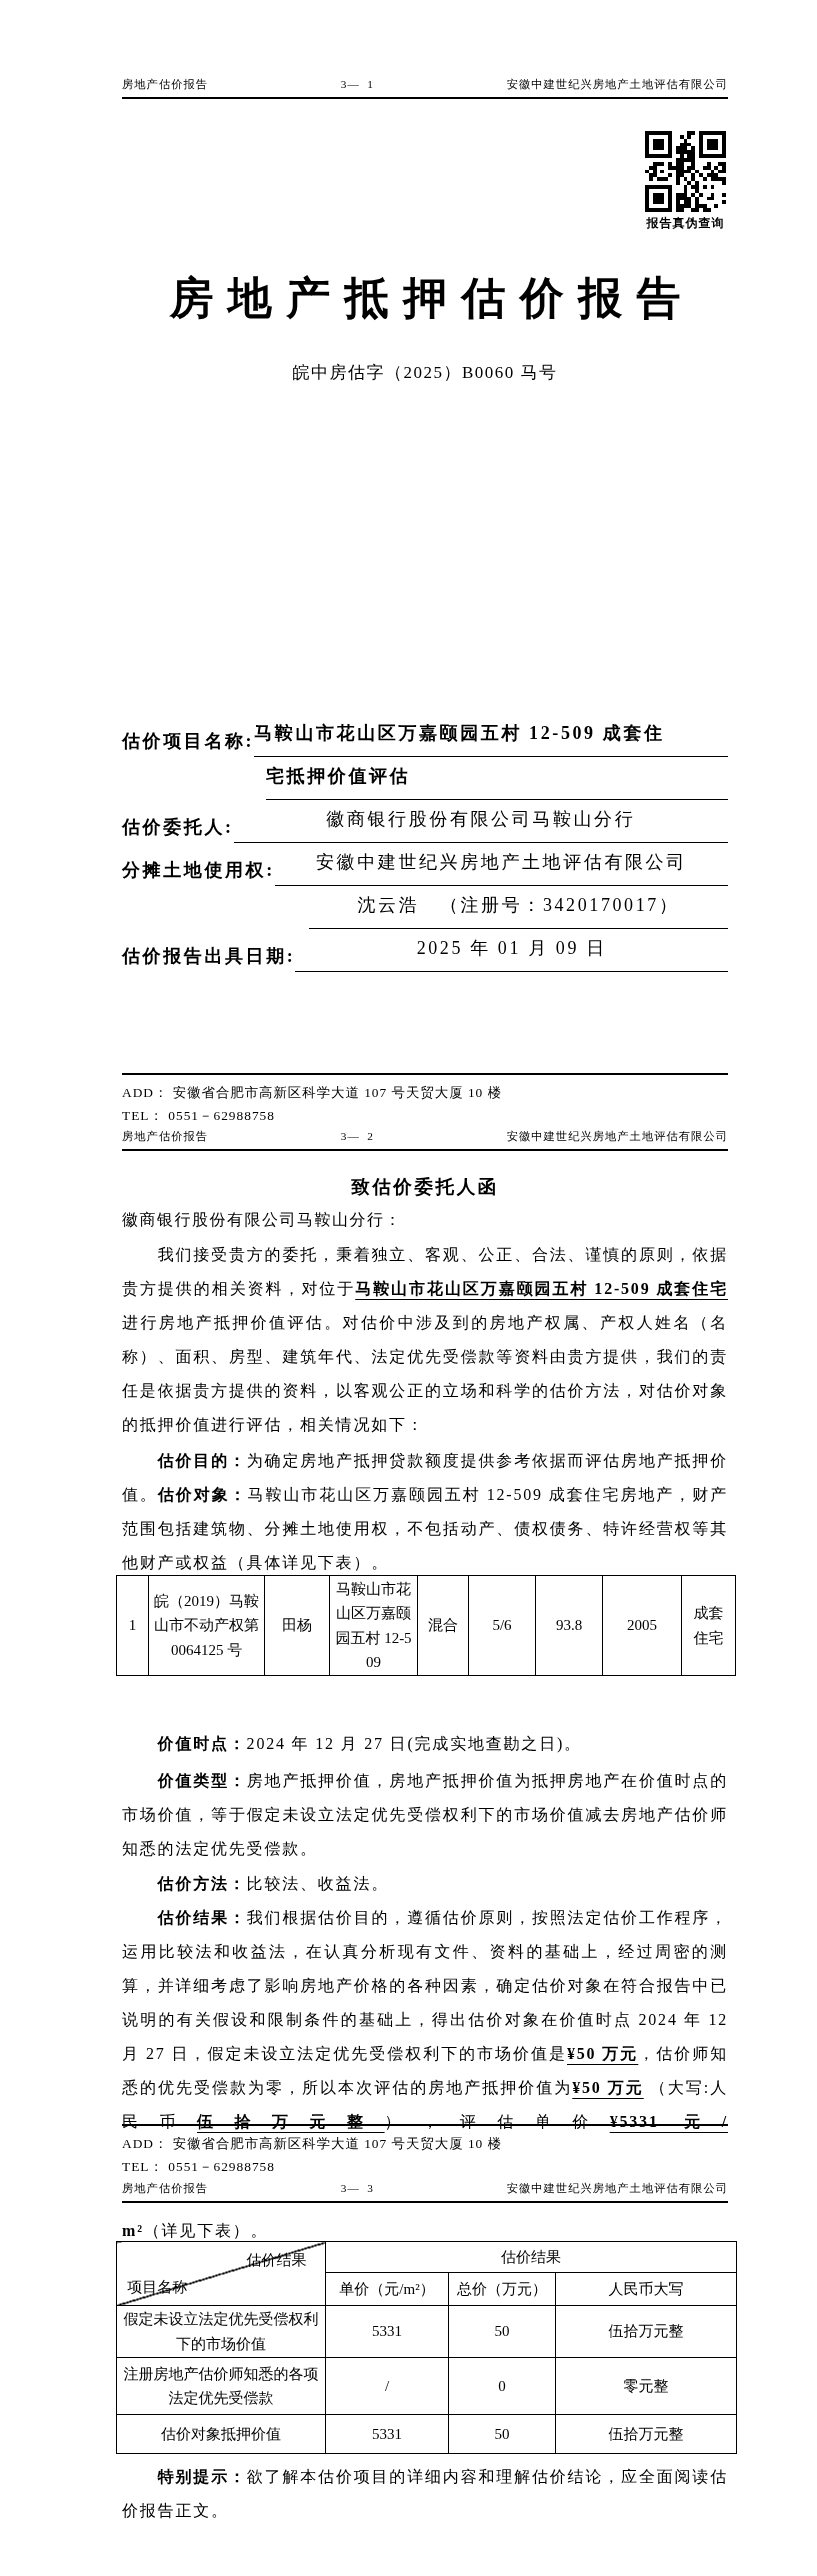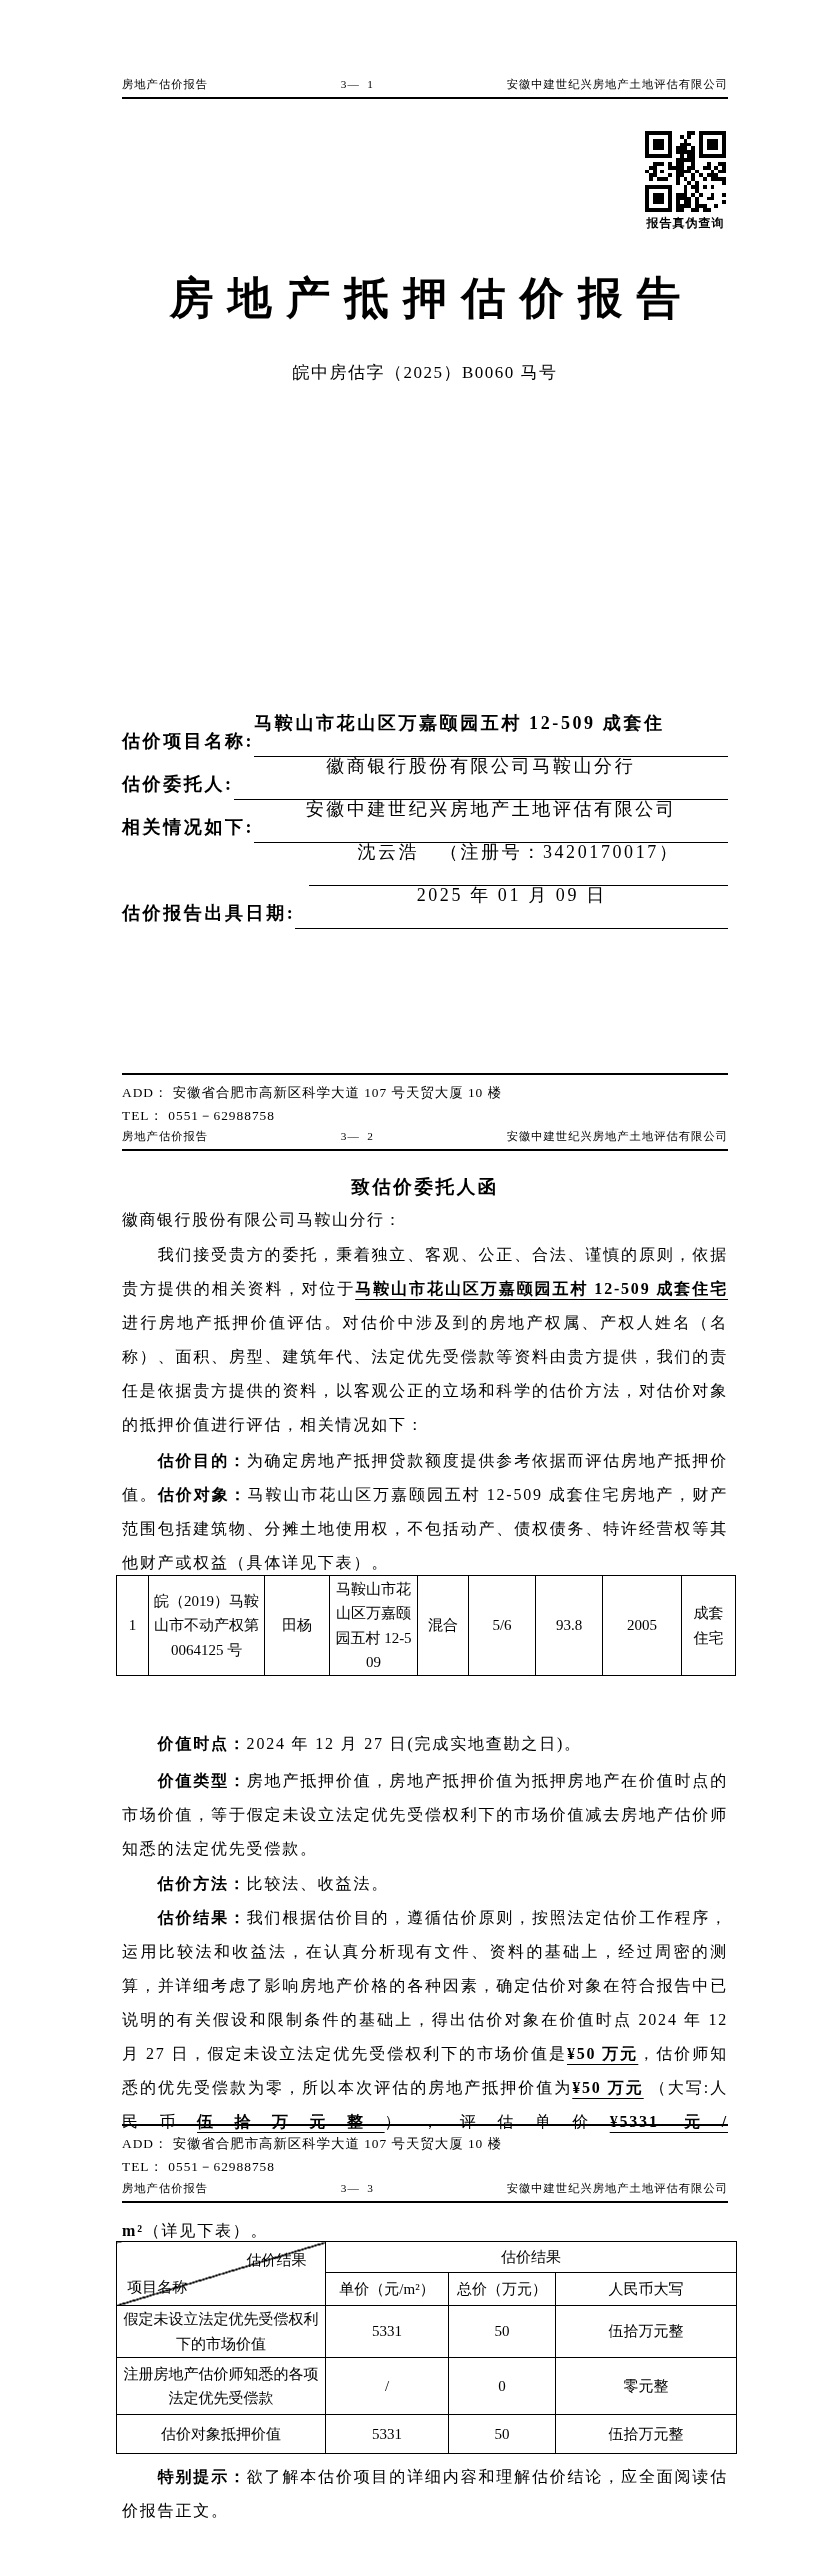--- a/index.html
+++ b/index.html
@@ -19,21 +19,21 @@
   .qr-wrap svg{width:81px;height:81px;display:block;}
   .qr-label{margin-top:2.6px;font-size:12px;font-weight:bold;letter-spacing:1px;white-space:nowrap;}
   .title{left:122px;top:269px;width:606px;text-align:center;font-size:44px;font-weight:bold;
          letter-spacing:14.4px;text-indent:14.4px;white-space:nowrap;}
   .doc-no{left:122px;top:361px;width:606px;text-align:center;font-size:17px;letter-spacing:1.5px;}
 
   .fields{left:122px;top:714px;width:606px;}
   .frow{display:flex;align-items:flex-end;height:43px;font-size:18px;letter-spacing:2.6px;}
   .frow .lab{font-weight:bold;white-space:nowrap;padding-bottom:4.1px;margin-top:36px;}
   .frow .sp{flex:none;}
-  .frow .val{flex:1;border-bottom:1.5px solid #000;padding-bottom:21px;text-align:center;white-space:nowrap;}
+  .frow .val{flex:1;border-bottom:1.5px solid #000;padding-bottom:11px;text-align:center;white-space:nowrap;}
   .frow .val.left{text-align:left;}
   .frow .val.bold{font-weight:bold;}
 
   
   .letter-title{left:122px;top:1174px;width:606px;text-align:center;font-size:18.5px;font-weight:bold;letter-spacing:2.6px;}
   .para{left:122px;width:606px;font-size:16px;line-height:34px;letter-spacing:1.8px;
         text-align:justify;}
   .para.jl{text-align-last:justify;}
   .salutation{left:122px;top:1210px;width:606px;font-size:16px;letter-spacing:1.5px;}
   .sb{font-weight:bold;}
@@ -209,25 +209,29 @@
 
   <div class="abs title">房地产抵押估价报告</div>
   <div class="abs doc-no">皖中房估字（2025）B0060 马号</div>
 
   <div class="abs fields">
     <div class="frow">
       <span class="lab">估价项目名称:</span>
       <span class="val left bold">马鞍山市花山区万嘉颐园五村 12-509 成套住</span>
     </div>
     <div class="frow">
+      <span class="sp" style="width:144px;"></span>
+      <span class="val left bold">宅抵押价值评估</span>
+    </div>
+    <div class="frow">
       <span class="lab">估价委托人:</span>
       <span class="val">徽商银行股份有限公司马鞍山分行</span>
     </div>
     <div class="frow">
-      <span class="lab">相关情况如下:</span>
+      <span class="lab">分摊土地使用权:</span>
       <span class="val">安徽中建世纪兴房地产土地评估有限公司</span>
     </div>
     <div class="frow">
       <span class="sp" style="width:187px;"></span>
       <span class="val">沈云浩　（注册号：3420170017）</span>
     </div>
     <div class="frow">
       <span class="lab">估价报告出具日期:</span>
       <span class="val">2025 年 01 月 09 日</span>
     </div>

